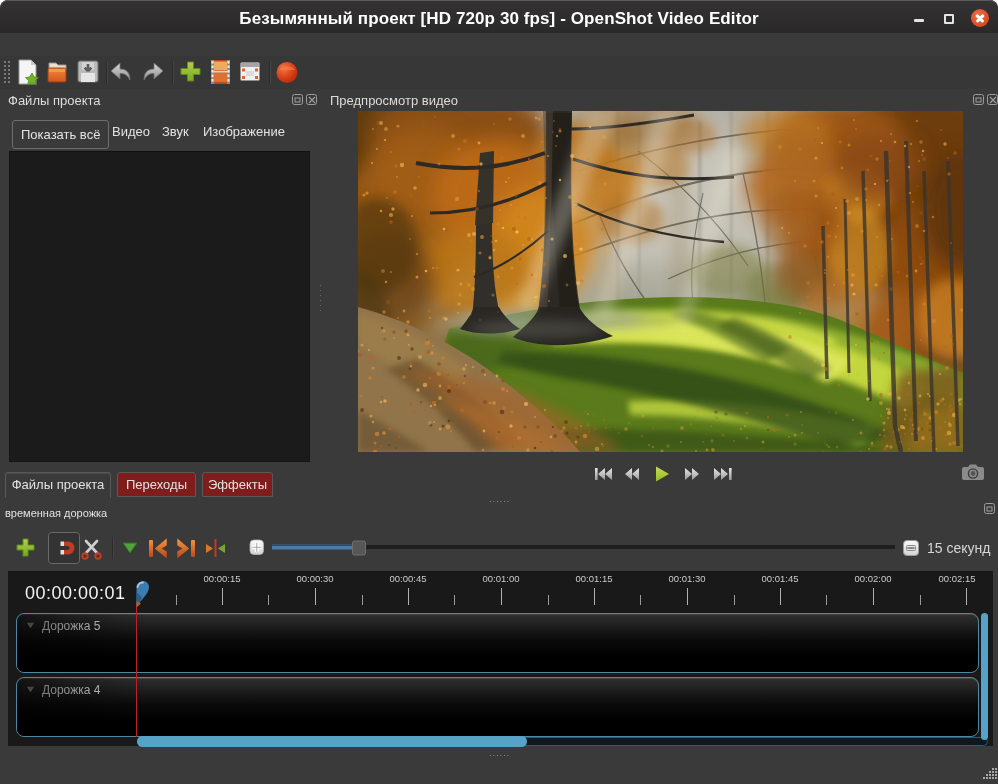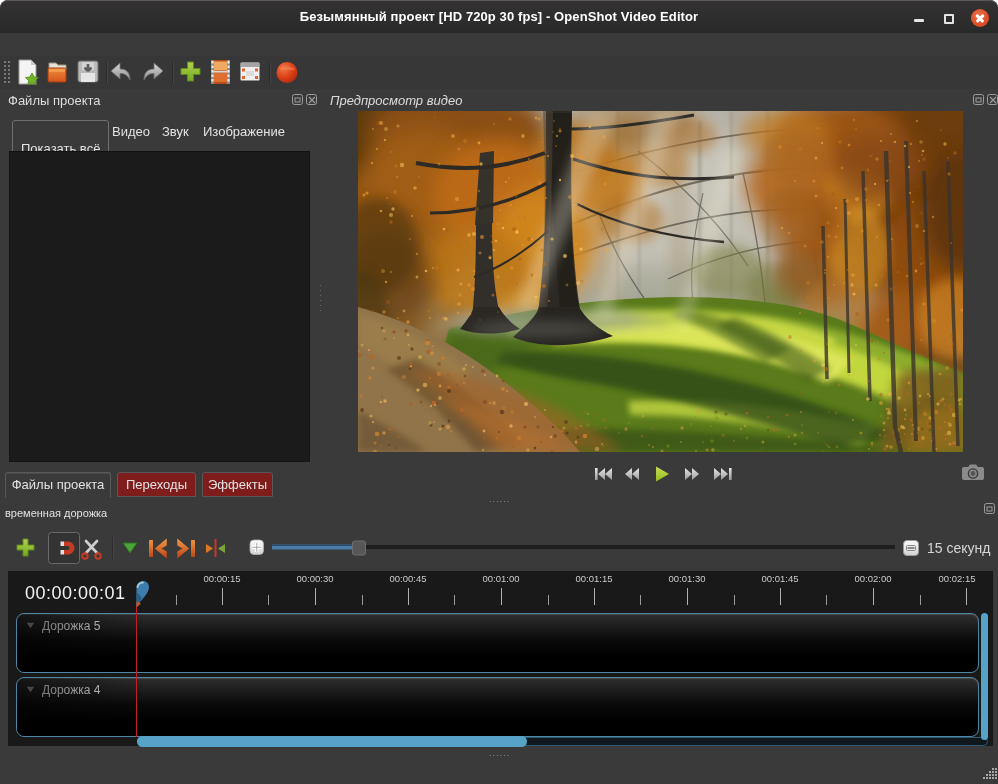--- a/index.html
+++ b/index.html
@@ -1,21 +1,21 @@
 <!DOCTYPE html>
 <html><head>
 <meta charset="utf-8">
 <style>
   * { margin:0; padding:0; box-sizing:border-box; }
   html,body { width:998px; height:784px; background:#fdfdfd; font-family:"Liberation Sans", sans-serif; overflow:hidden; }
   .abs { position:absolute; }
   #win { position:absolute; left:0; top:0; width:998px; height:784px; background:#3b3a3a; border-radius:8px 8px 0 0; overflow:hidden; }
   
   #titlebar { position:absolute; left:0; top:0; width:998px; height:33px; background:linear-gradient(#343232,#2a2929); border-radius:8px 8px 0 0; box-shadow:inset 0 1px 0 #5c5a5a; }
-  #title { position:absolute; width:100%; text-align:center; top:9px; color:#ffffff; font-size:13px; font-weight:bold; letter-spacing:0.1px; }
+  #title { position:absolute; width:100%; text-align:center; top:9px; color:#ffffff; font-size:17px; font-weight:bold; letter-spacing:0.1px; }
   #btn-min { position:absolute; right:74px; top:19px; width:10px; height:3px; background:#e4e4e4; border-radius:1px; }
   #btn-max { position:absolute; right:44px; top:14px; width:10px; height:10px; border:2.5px solid #e4e4e4; border-radius:1px; }
   #btn-close { position:absolute; right:9px; top:9px; width:18px; height:18px; border-radius:50%; background:radial-gradient(circle at 40% 35%, #e8704a, #d9481f 75%); }
   #btn-close:before { content:""; position:absolute; left:4px; top:7.75px; width:10px; height:2.5px; background:#fff; border-radius:1px; transform:rotate(45deg); }
   #btn-close:after  { content:""; position:absolute; left:4px; top:7.75px; width:10px; height:2.5px; background:#fff; border-radius:1px; transform:rotate(-45deg); }
   
   #menubar { position:absolute; left:0; top:33px; width:998px; height:23px; background:#383737; color:#eaeaea; font-size:13px; }
   #menubar span { position:absolute; top:4px; }
   #menubar u { text-decoration-thickness:1px; text-underline-offset:2px; }
   
@@ -155,35 +155,35 @@
       </g>
 
       <rect x="269" y="6" width="1" height="21" fill="#2c2b2b"></rect>
         <rect x="270" y="6" width="1" height="21" fill="#474646"></rect>
 
       <circle cx="287" cy="16.5" r="10.5" fill="url(#gBall)"></circle>
       <path d="M279,14 a8.5,5.5 0 0 1 16,0" fill="#f28050" opacity="0.55"></path>
     </svg>
   </div>
   <div class="phead" style="left:8px; top:93px;">Файлы проекта</div>
-  <div class="phead" style="left:330px; top:93px;font-style:italic;">Предпросмотр видео</div>
+  <div class="phead" style="left:330px; top:93px;">Предпросмотр видео</div>
   <svg width="26" height="12" style="position:absolute;left:292px;top:94px;">
     <rect x="0.5" y="0.5" width="10" height="10" rx="2" fill="none" stroke="#9d9d9d"></rect>
     <rect x="3" y="4" width="5" height="4" fill="none" stroke="#9d9d9d"></rect>
     <rect x="14.5" y="0.5" width="10" height="10" rx="2" fill="none" stroke="#9d9d9d"></rect>
     <path d="M17,3 l6,6 m0,-6 l-6,6" stroke="#9d9d9d" stroke-width="1.2"></path>
   </svg>
   <svg width="26" height="12" style="position:absolute;left:973px;top:94px;">
     <rect x="0.5" y="0.5" width="10" height="10" rx="2" fill="none" stroke="#9d9d9d"></rect>
     <rect x="3" y="4" width="5" height="4" fill="none" stroke="#9d9d9d"></rect>
     <rect x="14.5" y="0.5" width="10" height="10" rx="2" fill="none" stroke="#9d9d9d"></rect>
     <path d="M17,3 l6,6 m0,-6 l-6,6" stroke="#9d9d9d" stroke-width="1.2"></path>
   </svg>
   <div id="filters">
-    <span style="left:2px; border:1px solid #6e6e6e; border-radius:3px; padding:20px 8px;">Показать всё</span>
+    <span style="left:2px; border:1px solid #6e6e6e; border-radius:3px; padding:6px 8px;">Показать всё</span>
     <span style="left:102px;">Видео</span>
     <span style="left:152px;">Звук</span>
     <span style="left:193px;">Изображение</span>
   </div>
   <div id="filelist"></div>
   <div class="vdots" style="left:319px; top:283px; line-height:5px; font-size:8px;">∙<br>∙<br>∙<br>∙<br>∙<br>∙</div>
   <div id="preview" class="abs" style="left:358px; top:111px; width:605px; height:341px;">
     
 <svg width="605" height="341" viewBox="0 0 605 341">
 <defs>

